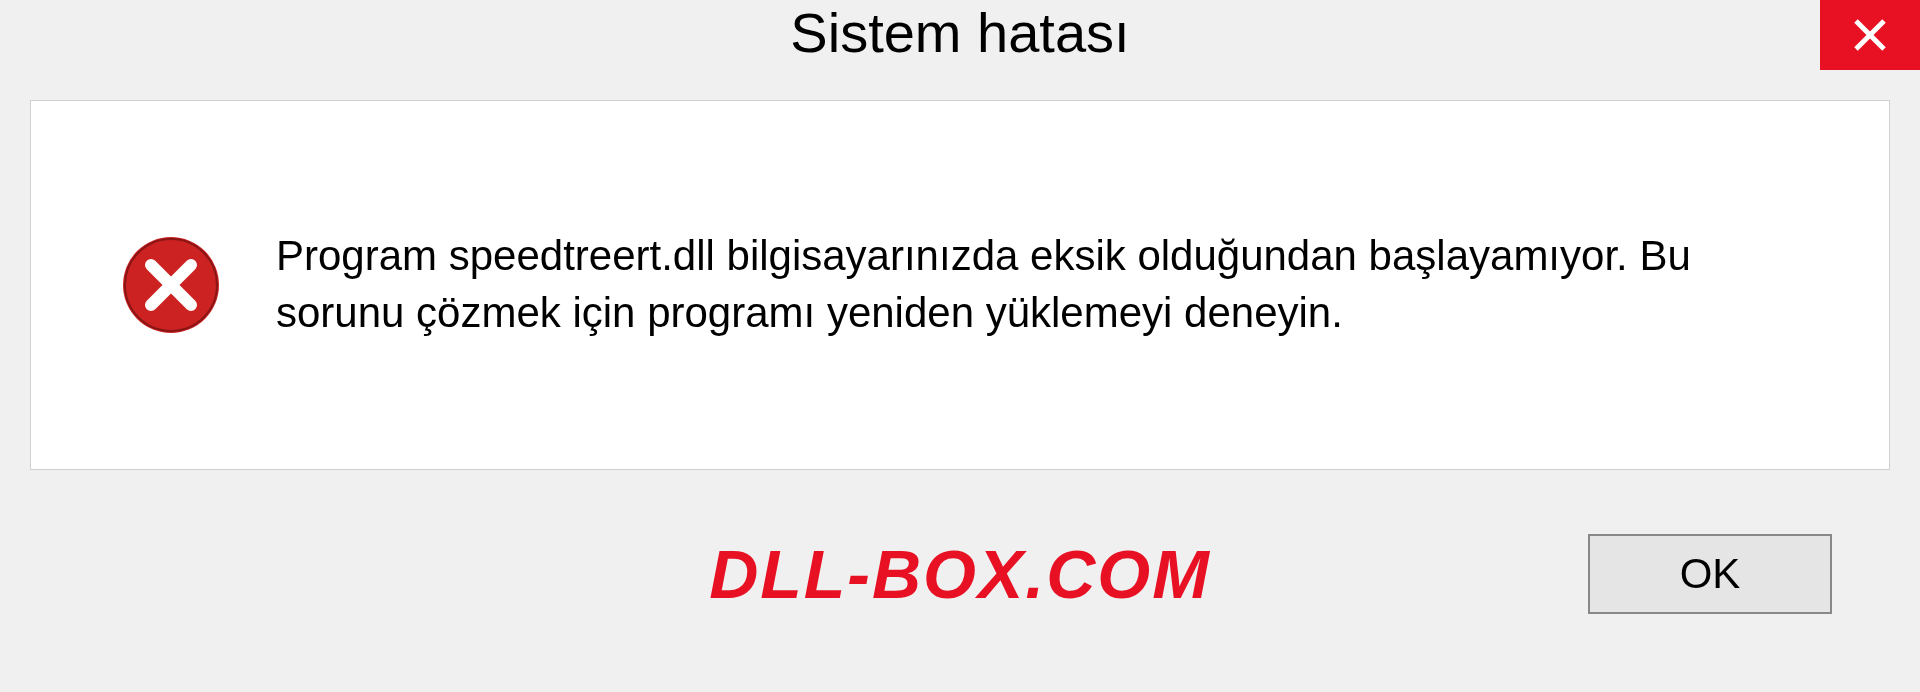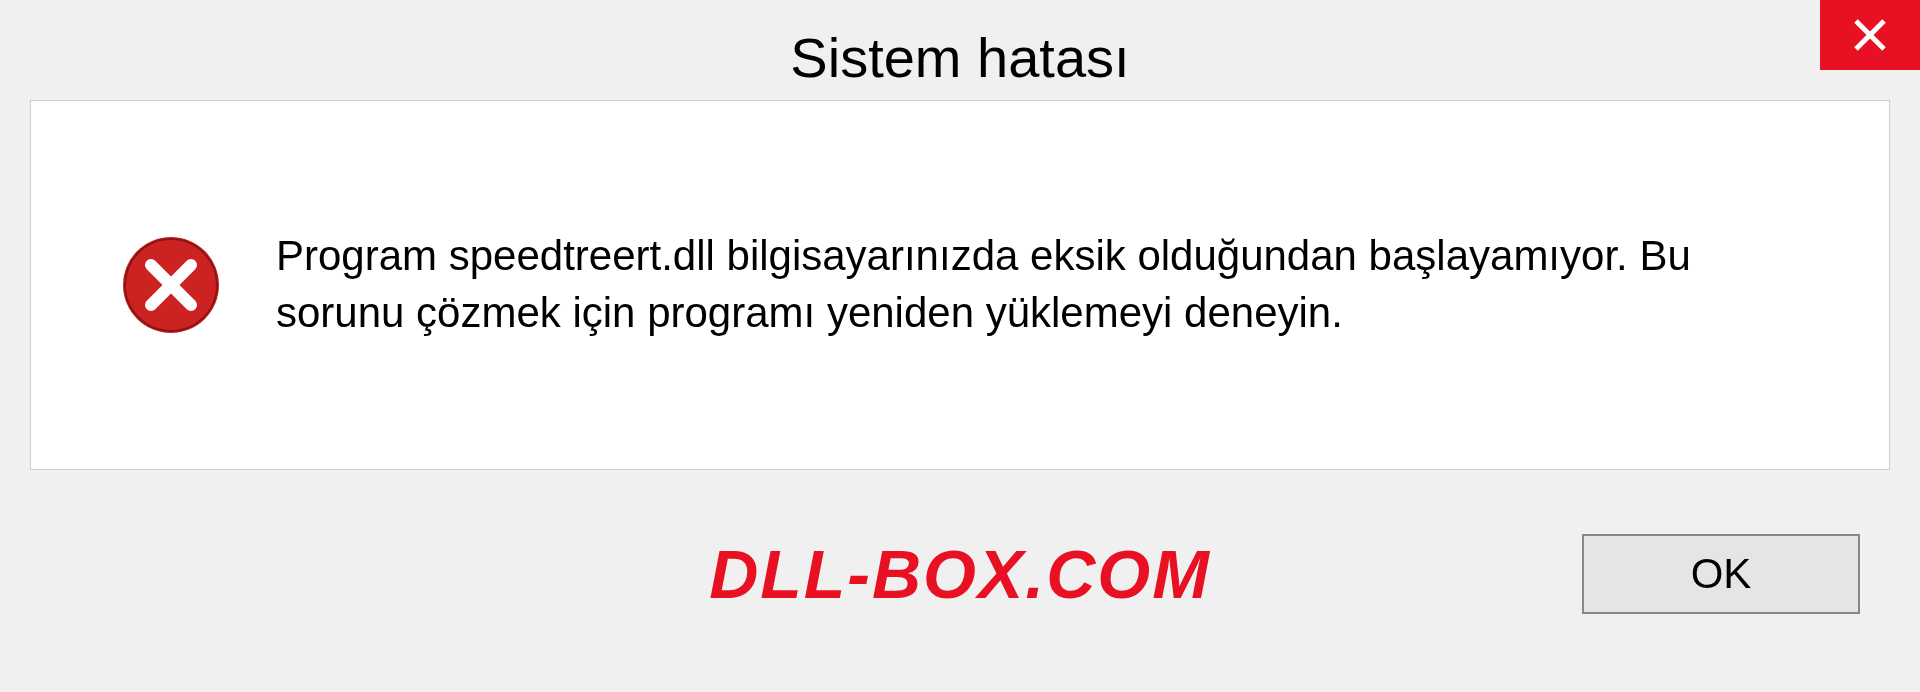--- a/index.html
+++ b/index.html
@@ -12,21 +12,21 @@
       background: #f0f0f0;
       width: 1920px;
       height: 692px;
       position: relative;
       overflow: hidden;
     }
     .titlebar {
       height: 90px;
       background: #f0f0f0;
       display: flex;
-      align-items: flex-end;
+      align-items: flex-start;
       justify-content: center;
       position: relative;
     }
     .title {
       font-size: 56px;
       font-weight: 400;
       color: #000;
     }
     .close-btn {
       position: absolute;
@@ -68,35 +68,35 @@
       color: #000;
       font-weight: 400;
     }
     .footer {
       height: 200px;
       background: #f0f0f0;
       position: relative;
       display: flex;
       align-items: center;
       justify-content: flex-end;
-      padding: 0 60px;
+      padding: 0 88px;
     }
     .watermark {
       position: absolute;
       left: 50%;
       transform: translateX(-50%);
       font-size: 68px;
       font-weight: 800;
       color: #e81123;
       font-style: italic;
       letter-spacing: 2px;
       font-family: Arial, sans-serif;
     }
     .ok-btn {
-      width: 278px;
+      width: 244px;
       height: 80px;
       background: #e5e5e5;
       border: 2px solid #888;
       font-size: 42px;
       color: #000;
       cursor: pointer;
       display: flex;
       align-items: center;
       justify-content: center;
       font-family: inherit;

